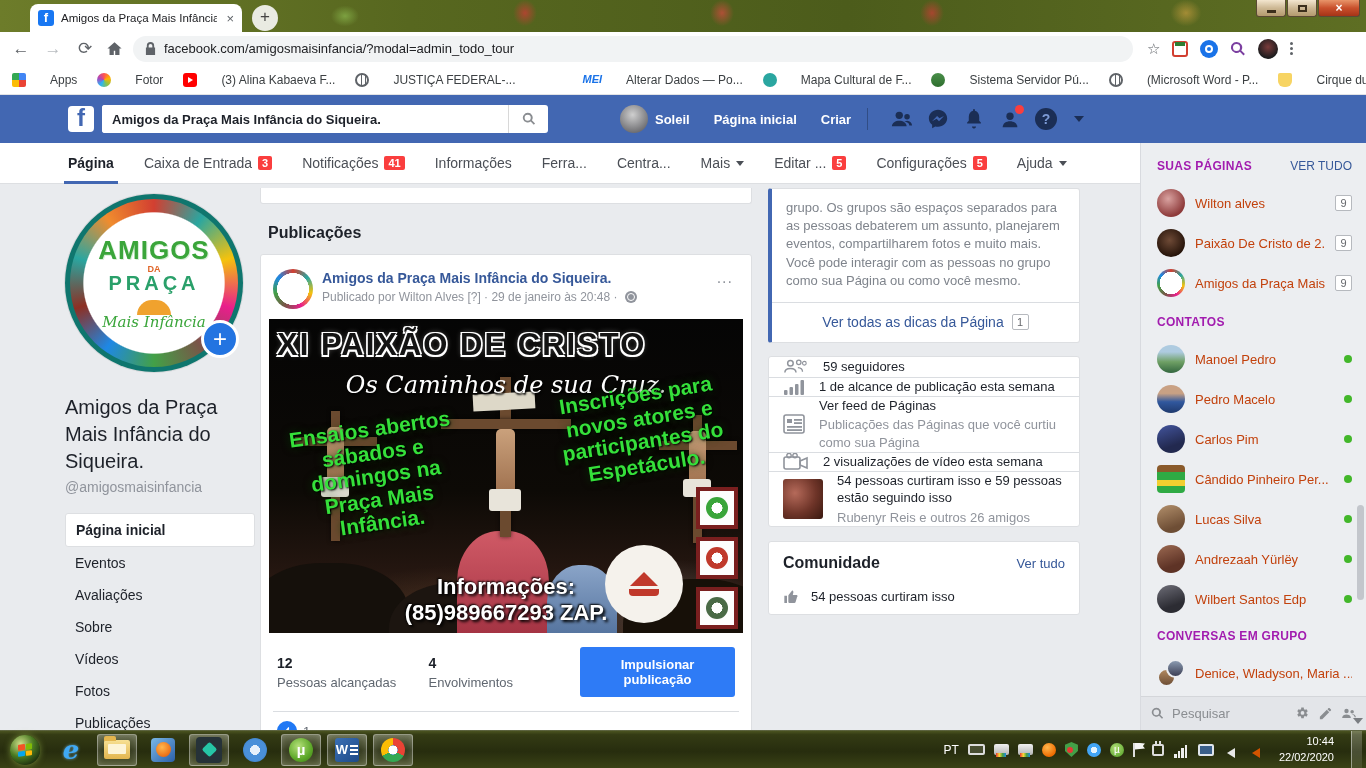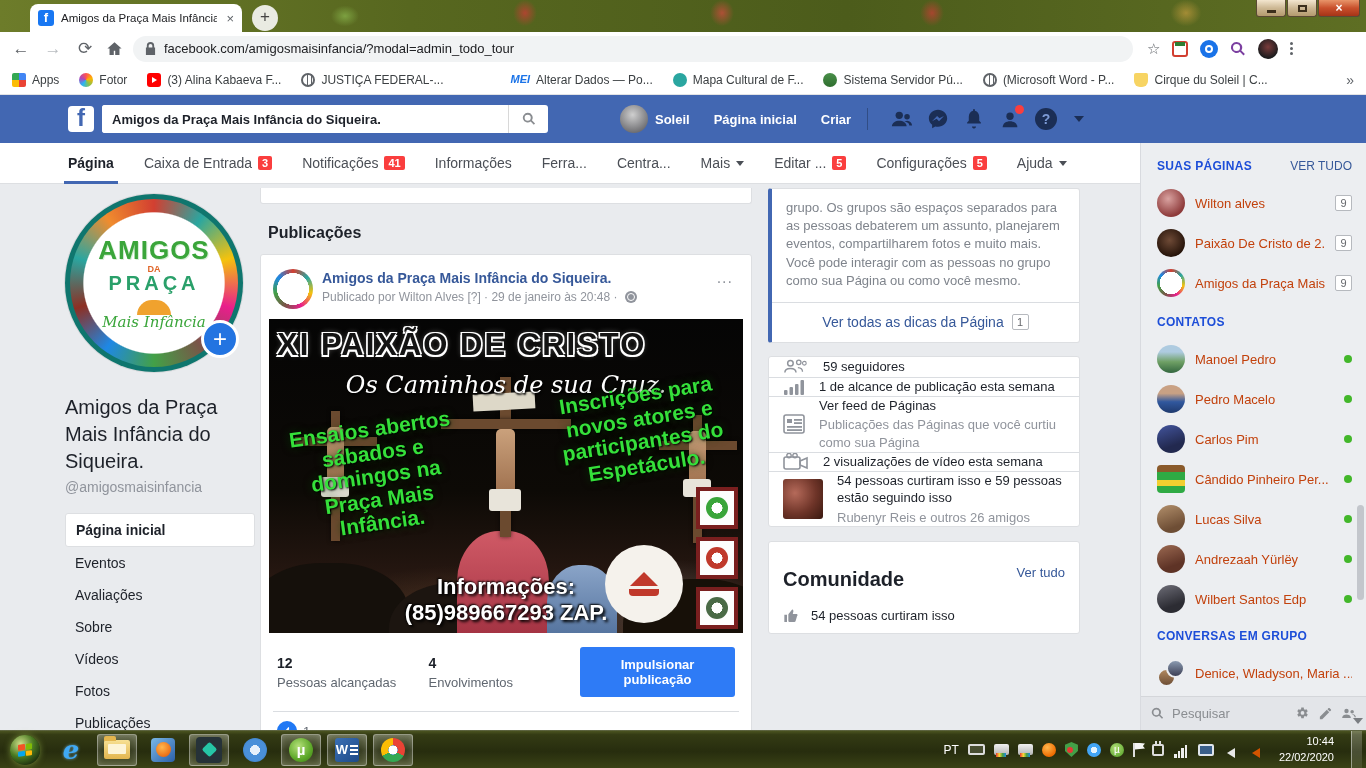--- a/index.html
+++ b/index.html
@@ -47,21 +47,21 @@
   .ext-icon::after { content:""; position:absolute; top:-1px; left:1px; right:1px; height:4px; background:#2e7d32; }
   .circle-ext { width:18px; height:18px; border-radius:50%; background:#1a73e8; position:relative; }
   .circle-ext::after { content:""; position:absolute; inset:5px; border:2px solid #fff; border-radius:50%; }
   .browser-avatar { width:20px; height:20px; border-radius:50%;
     background:radial-gradient(circle at 50% 40%, #7a3b3b, #1c1c1e 70%); }
   .dots-v { display:flex; flex-direction:column; gap:2px; }
   .dots-v i { width:3px; height:3px; border-radius:50%; background:#5f6368; }
 
   .bookmarksbar { position:absolute; top:65px; left:0; width:1366px; height:30px; background:#fff;
     border-bottom:1px solid #e2e3e5; display:flex; align-items:center; padding:0 12px; gap:20px; }
-  .bm { display:flex; align-items:center; gap:6px; font-size:12px; color:#3c4043; white-space:nowrap; }
+  .bm { display:flex; align-items:center; gap:24px; font-size:12px; color:#3c4043; white-space:nowrap; }
   .bm-ico { width:14px; height:14px; border-radius:3px; flex:none; }
   .ico-apps { background:conic-gradient(#4285f4 0 25%, #ea4335 0 50%, #fbbc05 0 75%, #34a853 0); border-radius:2px; }
   .ico-fotor { background:conic-gradient(#ff5252, #ffb300, #8bc34a, #29b6f6, #ab47bc, #ff5252); border-radius:50%; }
   .ico-yt { background:#f00; border-radius:3px; position:relative; }
   .ico-yt::after { content:""; position:absolute; left:5px; top:4px; border-left:5px solid #fff;
     border-top:3px solid transparent; border-bottom:3px solid transparent; }
   .ico-globe { background:#fff; border:2px solid #5f6368; border-radius:50%; position:relative; }
   .ico-globe::after { content:""; position:absolute; left:4px; top:-1px; width:3px; height:12px; border-left:1px solid #5f6368; border-right:1px solid #5f6368; }
   .ico-mei { width:auto; color:#1a73e8; font-weight:bold; font-size:11px;padding-left:47px; }
   .ico-mapa { background:#2aa6a0; border-radius:50%; }
@@ -99,21 +99,21 @@
   .ptab { font-size:14px; color:#4b4f56; display:flex; align-items:center; gap:6px; height:100%; position:relative; white-space:nowrap; }
   .ptab.active { font-weight:bold; color:#1d2129; }
   .ptab.active::after { content:""; position:absolute; bottom:-1px; left:-4px; right:-4px; height:3px; background:#4267b2; }
   .badge-red { background:#fa3e3e; color:#fff; font-size:11px; font-weight:bold; border-radius:2px; padding:1px 4px; }
   .tab-caret { width:0; height:0; border-left:4px solid transparent; border-right:4px solid transparent; border-top:5px solid #4b4f56; }
 
   
   .rsidebar { position:absolute; top:143px; left:1140px; width:226px; height:587px; background:#eceef1;
     border-left:1px solid #d8dadf; font-size:13px; }
   .rs-head { display:flex; justify-content:space-between; padding:16px 14px 10px 16px; }
-  .rs-title { font-size:12px; font-weight:bold; color:#1d4ed8; letter-spacing:.3px; }
+  .rs-title { font-size:12px; font-weight:bold; color:#a21caf; letter-spacing:.3px; }
   .rs-link { font-size:12px; color:#365899; }
   .rs-row { display:flex; align-items:center; gap:10px; padding:6px 14px 6px 16px; height:40px; }
   .rs-avatar { width:28px; height:28px; border-radius:50%; flex:none; }
   .rs-name { color:#c2410c; white-space:nowrap; overflow:hidden; flex:1; }
   .key-badge { width:17px; height:16px; border:1px solid #b6b9be; border-radius:2px; background:#fff;
     color:#65676b; font-size:11px; text-align:center; line-height:14px; flex:none; }
   .green-dot { width:8px; height:8px; border-radius:50%; background:#42b72a; flex:none; }
   .av-page0 { background:radial-gradient(circle at 40% 35%, #d9a2a0, #8e3b3b 70%); }
   .av-page1 { background:radial-gradient(circle at 45% 40%, #6e4a36, #221108 75%); }
   .av-ring { background:radial-gradient(circle,#fff 56%, transparent 57%),
@@ -226,21 +226,21 @@
   .irow { display:flex; align-items:center; gap:14px; padding:0 14px; border-top:1px solid #dadde1; }
   .irow:first-child { border-top:none; }
   .irow svg { fill:#90949c; flex:none; }
   .irow-text { color:#1d2129; line-height:1.35; }
   .irow-sub { color:#90949c; margin-top:2px; line-height:1.35; }
   .photo-thumb { width:40px; height:40px; border-radius:3px; flex:none;
     background:radial-gradient(circle at 30% 35%, #b56a5a, #6e3428 55%, #38180f),
       linear-gradient(#8a4a3a,#3a2018); }
   .community-card { margin-top:14px; }
   .comm-head { display:flex; align-items:center; justify-content:space-between; padding:12px 14px 8px; }
-  .comm-title { font-size:20px; font-weight:bold; color:#1d2129;margin-top:14px; }
+  .comm-title { font-size:16px; font-weight:bold; color:#1d2129; }
   .comm-row { display:flex; align-items:center; gap:12px; padding:8px 14px; }
   .comm-row svg { fill:#90949c; flex:none; }
 
   
   .taskbar { position:absolute; left:0; top:730px; width:1366px; height:38px;
     background:linear-gradient(180deg,#4b5420 0%, #343b14 10%, #272d0e 55%, #3a4216 100%);
     border-top:1px solid rgba(255,255,255,.18); display:flex; align-items:center; }
   .tb-item { width:40px; height:32px; margin:0 3px; display:flex; align-items:center; justify-content:center; border-radius:3px; }
   .tb-item.boxed { background:linear-gradient(180deg,rgba(255,255,255,.25),rgba(255,255,255,.08) 50%,rgba(255,255,255,.14));
     border:1px solid rgba(255,255,255,.4); box-shadow:inset 0 0 6px rgba(255,255,255,.2); }

